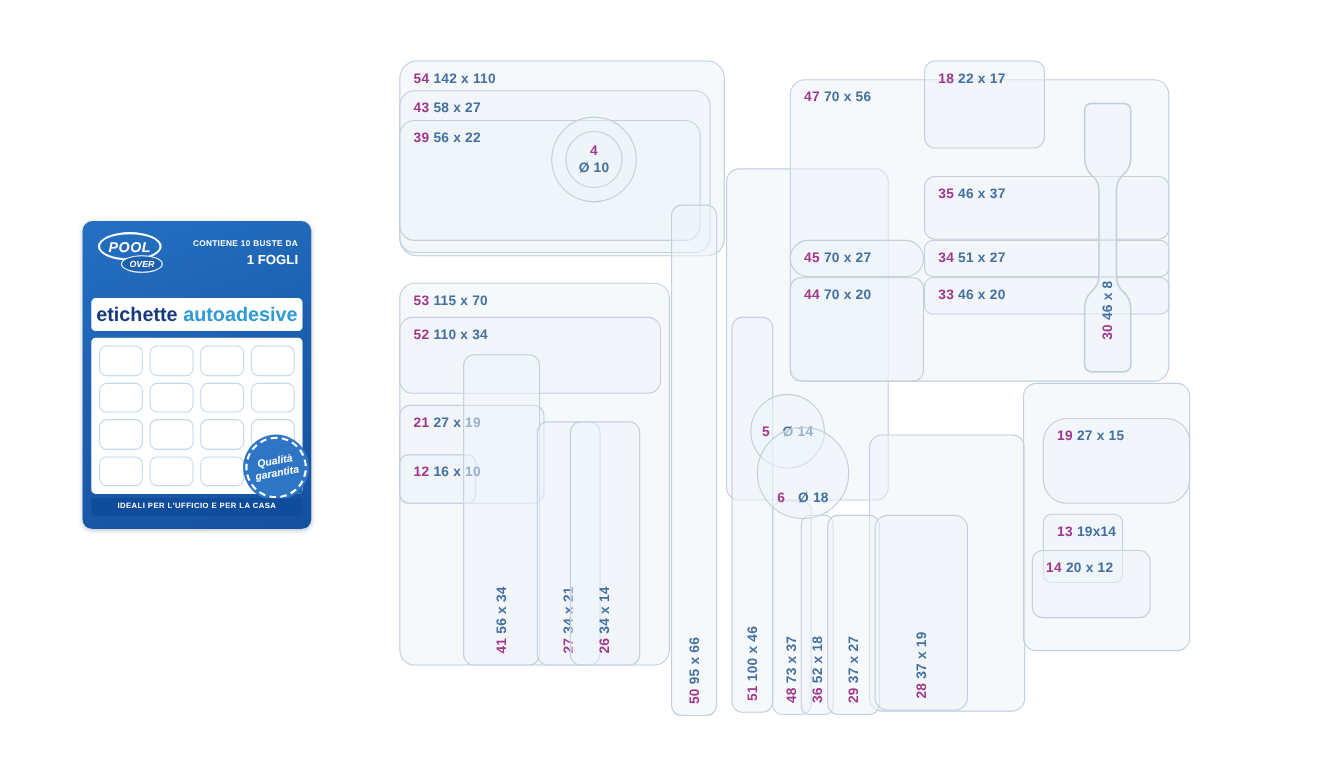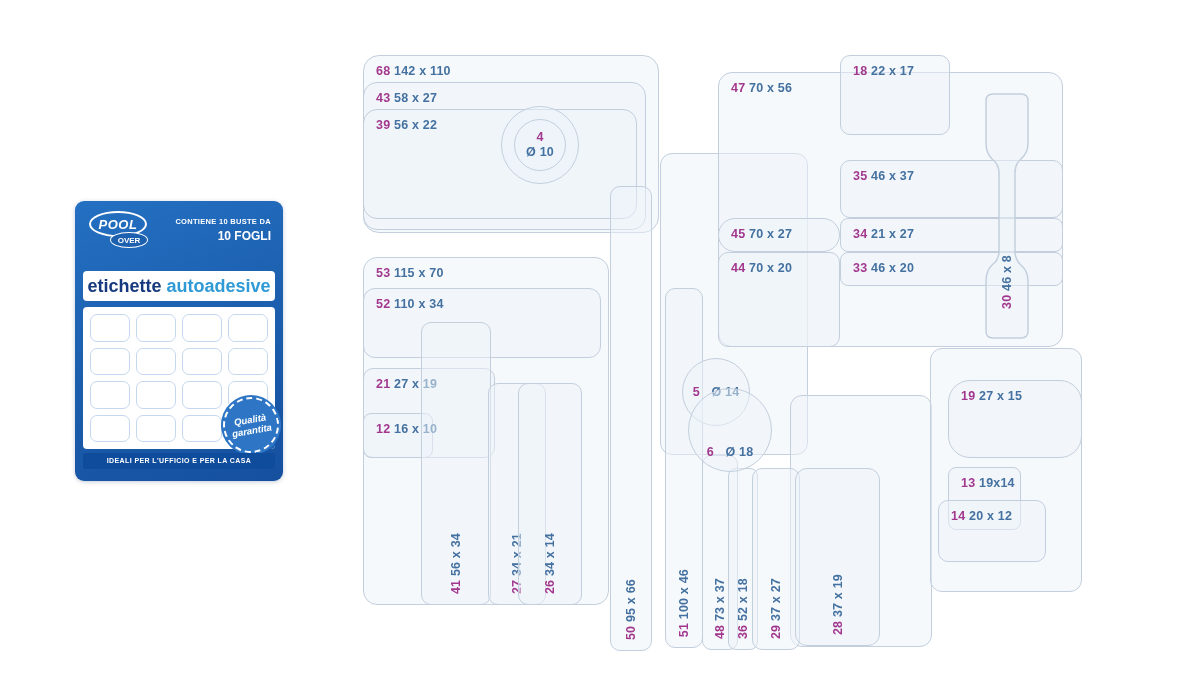--- a/index.html
+++ b/index.html
@@ -30,21 +30,21 @@
   
   .package{position:absolute;left:75px;top:155px;width:208px;height:280px;border-radius:9px;
     background:linear-gradient(160deg,#2470c2 0%,#1d60b0 45%,#15509f 100%);
     box-shadow:0 1px 4px rgba(20,50,100,.25);margin-top:46px;}
   .logo{position:absolute;left:14px;top:10px;width:66px;height:42px;}
   .logo .pool{width:58px;height:26px;border:2px solid #fff;border-radius:50%;display:flex;
     align-items:center;justify-content:center;color:#fff;font-weight:bold;font-style:italic;
     font-size:13px;letter-spacing:.5px;box-sizing:border-box;}
   .logo .over{position:absolute;left:21px;top:21px;width:38px;height:16px;border:1.5px solid #fff;
     border-radius:50%;background:#1d60b0;display:flex;align-items:center;justify-content:center;
-    color:#fff;font-weight:bold;font-size:8px;box-sizing:border-box;}
+    color:#fff;font-weight:bold;font-style:italic;font-size:8px;box-sizing:border-box;}
   .contains{position:absolute;right:12px;top:16px;text-align:right;color:#fff;}
   .contains .l1{font-size:7.5px;font-weight:bold;letter-spacing:.3px;}
   .contains .l2{font-size:12px;font-weight:bold;margin-top:3px;}
   .title-band{position:absolute;left:8px;top:70px;width:192px;height:30px;background:#fff;
     border-radius:4px;display:flex;align-items:center;justify-content:center;gap:5px;}
   .title-band .w1{color:var(--navy);font-weight:bold;font-size:18px;}
   .title-band .w2{color:var(--sky);font-weight:bold;font-size:18px;}
   .sheet{position:absolute;left:8px;top:106px;width:192px;height:142px;background:#fff;
     border-radius:4px;overflow:hidden;}
   .sheet-grid{position:absolute;inset:7px;display:grid;grid-template-columns:repeat(4,1fr);
@@ -69,21 +69,21 @@
 
 <div id="stage">
 
   <div class="package">
     <div class="logo">
       <div class="pool">POOL</div>
       <div class="over">OVER</div>
     </div>
     <div class="contains">
       <div class="l1">CONTIENE 10 BUSTE DA</div>
-      <div class="l2">10 FOGLI</div>
+      <div class="l2">1 FOGLI</div>
     </div>
     <div class="title-band">
       <span class="w1">etichette</span>
       <span class="w2">autoadesive</span>
     </div>
     <div class="sheet">
       <div class="sheet-grid">
           <div class="cell"></div>
           <div class="cell"></div>
           <div class="cell"></div>
@@ -109,21 +109,21 @@
       <span>garantita</span>
     </div>
     <div class="footer-band">IDEALI PER L'UFFICIO E PER LA CASA</div>
   </div>
 
   <div id="diagram">
       <div class="shape" style="left: 660px; top: 153px; width: 148px; height: 302px; border-radius: 12px;"></div>
       <div class="shape" style="left: 790px; top: 395px; width: 142px; height: 252px; border-radius: 12px;"></div>
       <div class="shape" style="left: 930px; top: 348px; width: 152px; height: 244px; border-radius: 12px;"></div>
       <div class="shape" style="left: 363px; top: 55px; width: 296px; height: 178px; border-radius: 16px;">
-        <div class="lbl tl"><span class="num">68</span>&nbsp;<span class="dim">142 x 110</span></div>
+        <div class="lbl tl"><span class="num">54</span>&nbsp;<span class="dim">142 x 110</span></div>
       </div>
       <div class="shape" style="left: 363px; top: 82px; width: 283px; height: 148px; border-radius: 14px;">
         <div class="lbl tl"><span class="num">43</span>&nbsp;<span class="dim">58 x 27</span></div>
       </div>
       <div class="shape" style="left: 363px; top: 109px; width: 274px; height: 110px; border-radius: 14px; padding-left: 24px;">
         <div class="lbl tl"><span class="num">39</span>&nbsp;<span class="dim">56 x 22</span></div>
       </div>
       <div class="shape circle" style="left: 501px; top: 106px; height: 78px; width: 78px;">
         <div class="inner-circle" style="height: 52px; width: 52px;"></div>
         <div class="lbl c2">
@@ -176,21 +176,21 @@
       <div class="shape" style="left: 840px; top: 55px; width: 110px; height: 80px; border-radius: 10px;">
         <div class="lbl tl"><span class="num">18</span>&nbsp;<span class="dim">22 x 17</span></div>
       </div>
       <div class="shape" style="left: 840px; top: 160px; width: 223px; height: 58px; border-radius: 10px;">
         <div class="lbl tl"><span class="num">35</span>&nbsp;<span class="dim">46 x 37</span></div>
       </div>
       <div class="shape" style="left: 718px; top: 218px; width: 122px; height: 34px; border-radius: 17px;">
         <div class="lbl tl"><span class="num">45</span>&nbsp;<span class="dim">70 x 27</span></div>
       </div>
       <div class="shape" style="left: 840px; top: 218px; width: 223px; height: 34px; border-radius: 8px;">
-        <div class="lbl tl"><span class="num">34</span>&nbsp;<span class="dim">21 x 27</span></div>
+        <div class="lbl tl"><span class="num">34</span>&nbsp;<span class="dim">51 x 27</span></div>
       </div>
       <div class="shape" style="left: 718px; top: 252px; width: 122px; height: 95px; border-radius: 10px;">
         <div class="lbl tl"><span class="num">44</span>&nbsp;<span class="dim">70 x 20</span></div>
       </div>
       <div class="shape" style="left: 840px; top: 252px; width: 223px; height: 34px; border-radius: 8px;">
         <div class="lbl tl"><span class="num">33</span>&nbsp;<span class="dim">46 x 20</span></div>
       </div>
       <div class="bone" style="left: 985px; top: 93px; width: 44px; height: 246px;">
         <svg width="44" height="246" viewBox="0 0 44 246">
           <path d="M 8 1 L 36 1 Q 43 1 43 8 L 43 50 Q 43 60 36 66 Q 30 71 30 80 L 30 158 Q 30 167 36 172 Q 43 178 43 188 L 43 238 Q 43 245 36 245 L 8 245 Q 1 245 1 238 L 1 188 Q 1 178 7 172 Q 14 167 14 158 L 14 80 Q 14 71 7 66 Q 1 60 1 50 L 1 8 Q 1 1 8 1 Z" fill="var(--fill)" stroke="var(--outline)" stroke-width="1.5"></path>

